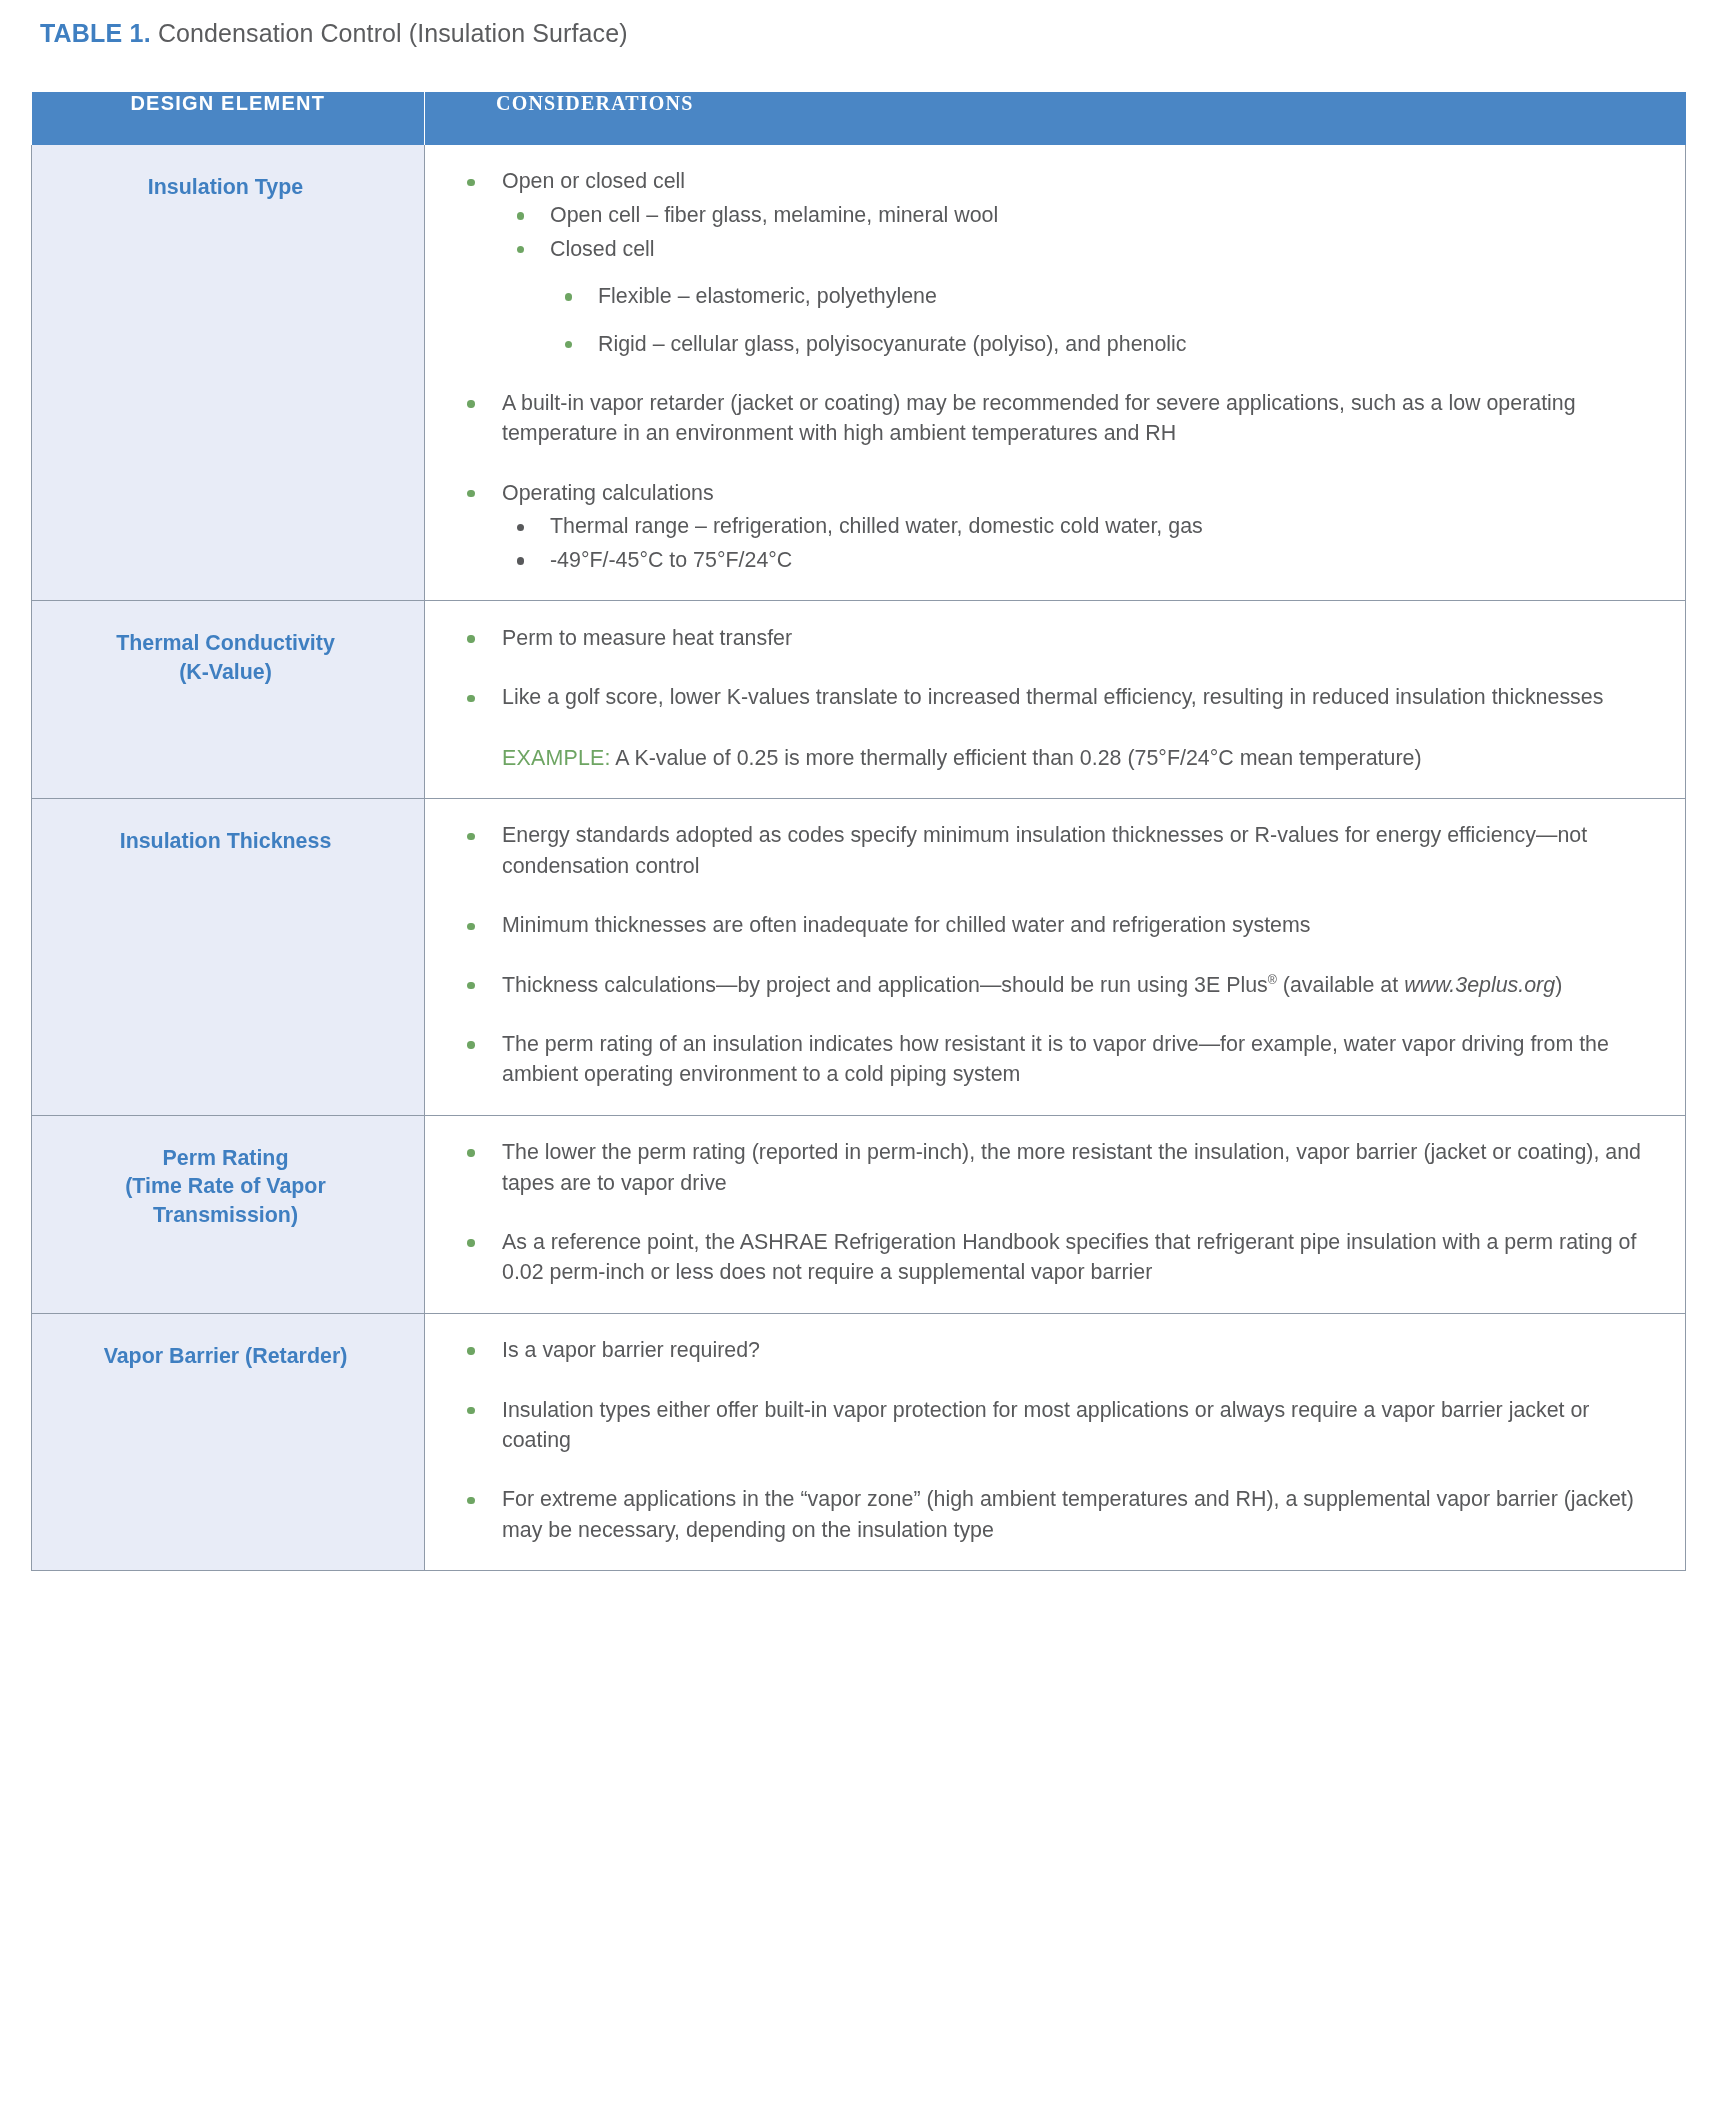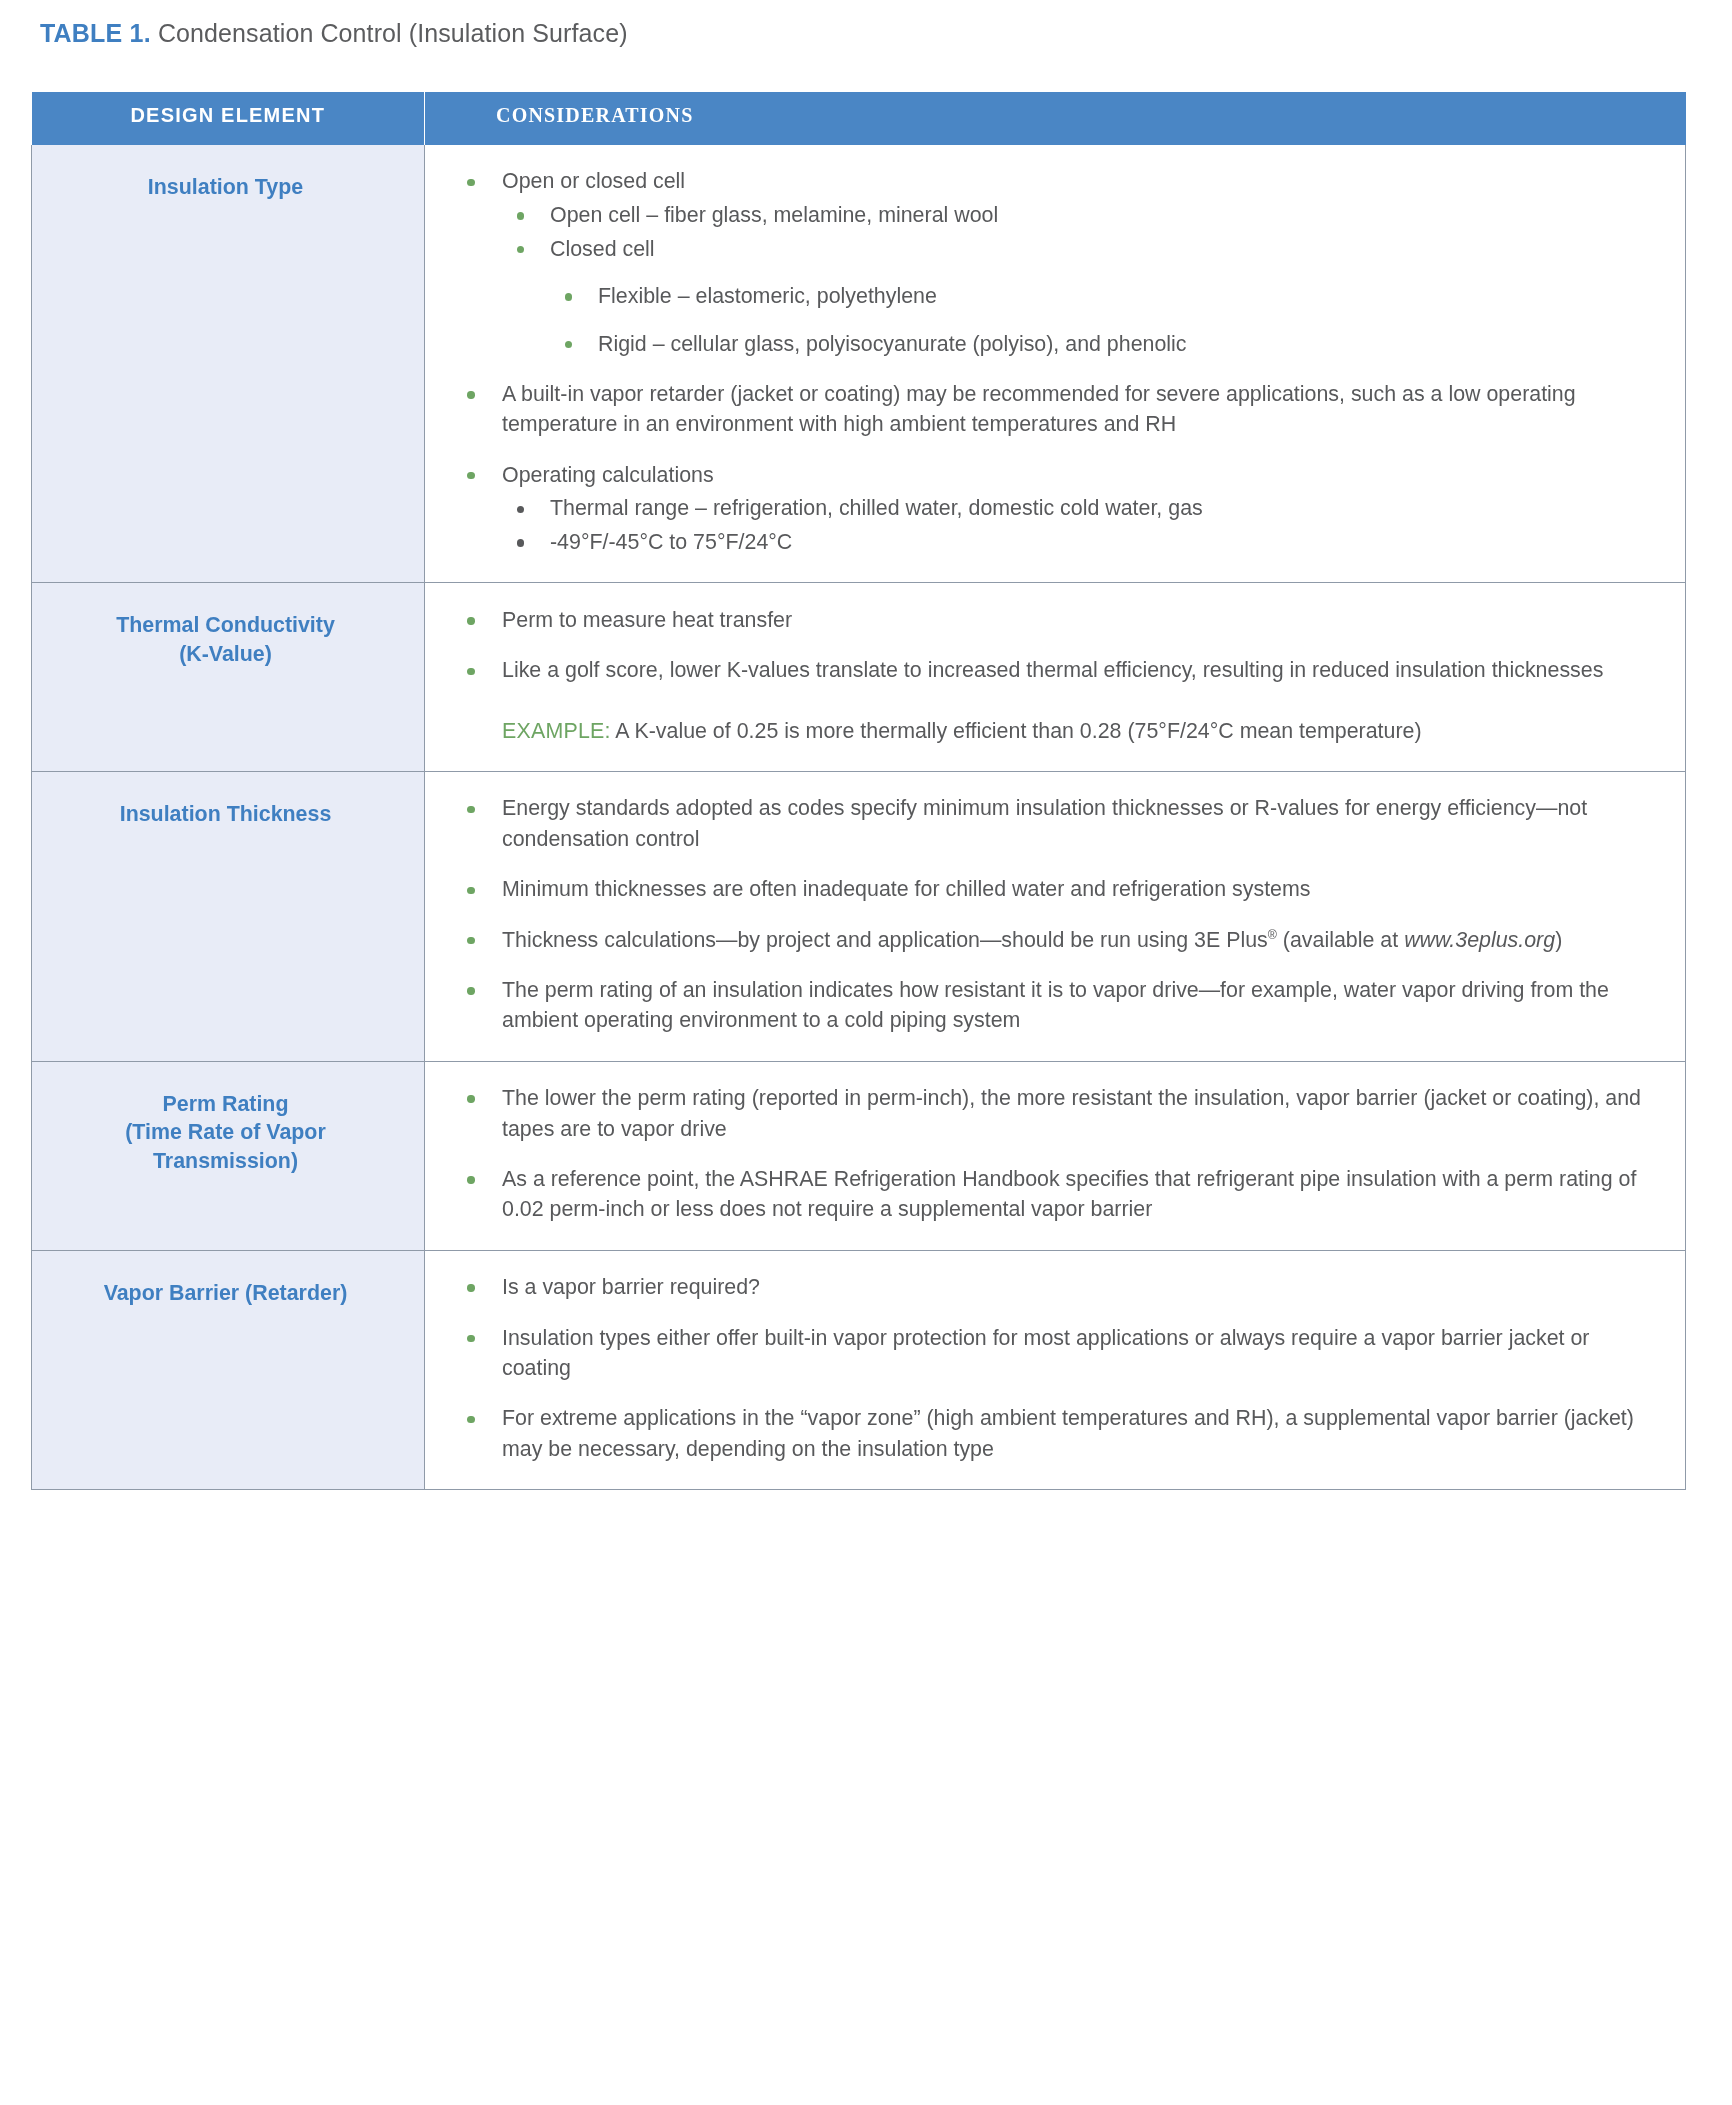--- a/index.html
+++ b/index.html
@@ -51,21 +51,21 @@
   }
   .tbl td, .tbl th { vertical-align: top; }
 
   thead th {
     background: #4a86c5;
     color: #ffffff;
     font-size: 20px;
     font-weight: bold;
     letter-spacing: 1.2px;
     height: 53px;
-    padding: 12px;
+    padding: 0;
     border: none;
   }
   th.th-design {
     width: 393px;
     text-align: center;
     border-right: 1.6px solid #ffffff;
   }
   th.th-cons {
     text-align: left;
     padding-left: 71px;
@@ -111,21 +111,21 @@
   ul.lvl1 > li.bullet::before {
     content: "";
     position: absolute;
     left: 16.4px;
     top: 12.3px;
     width: 7.4px;
     height: 7.4px;
     border-radius: 50%;
     background: #6ea563;
   }
-  ul.lvl1 > li.spaced { margin-top: 20px; }
+  ul.lvl1 > li.spaced { margin-top: 29px; }
 
   ul.lvl2, ul.lvl3 {
     margin: 0;
     padding: 0;
     list-style: none;
   }
   ul.lvl2 > li {
     position: relative;
     padding-left: 48px;
     font-size: 21.4px;

